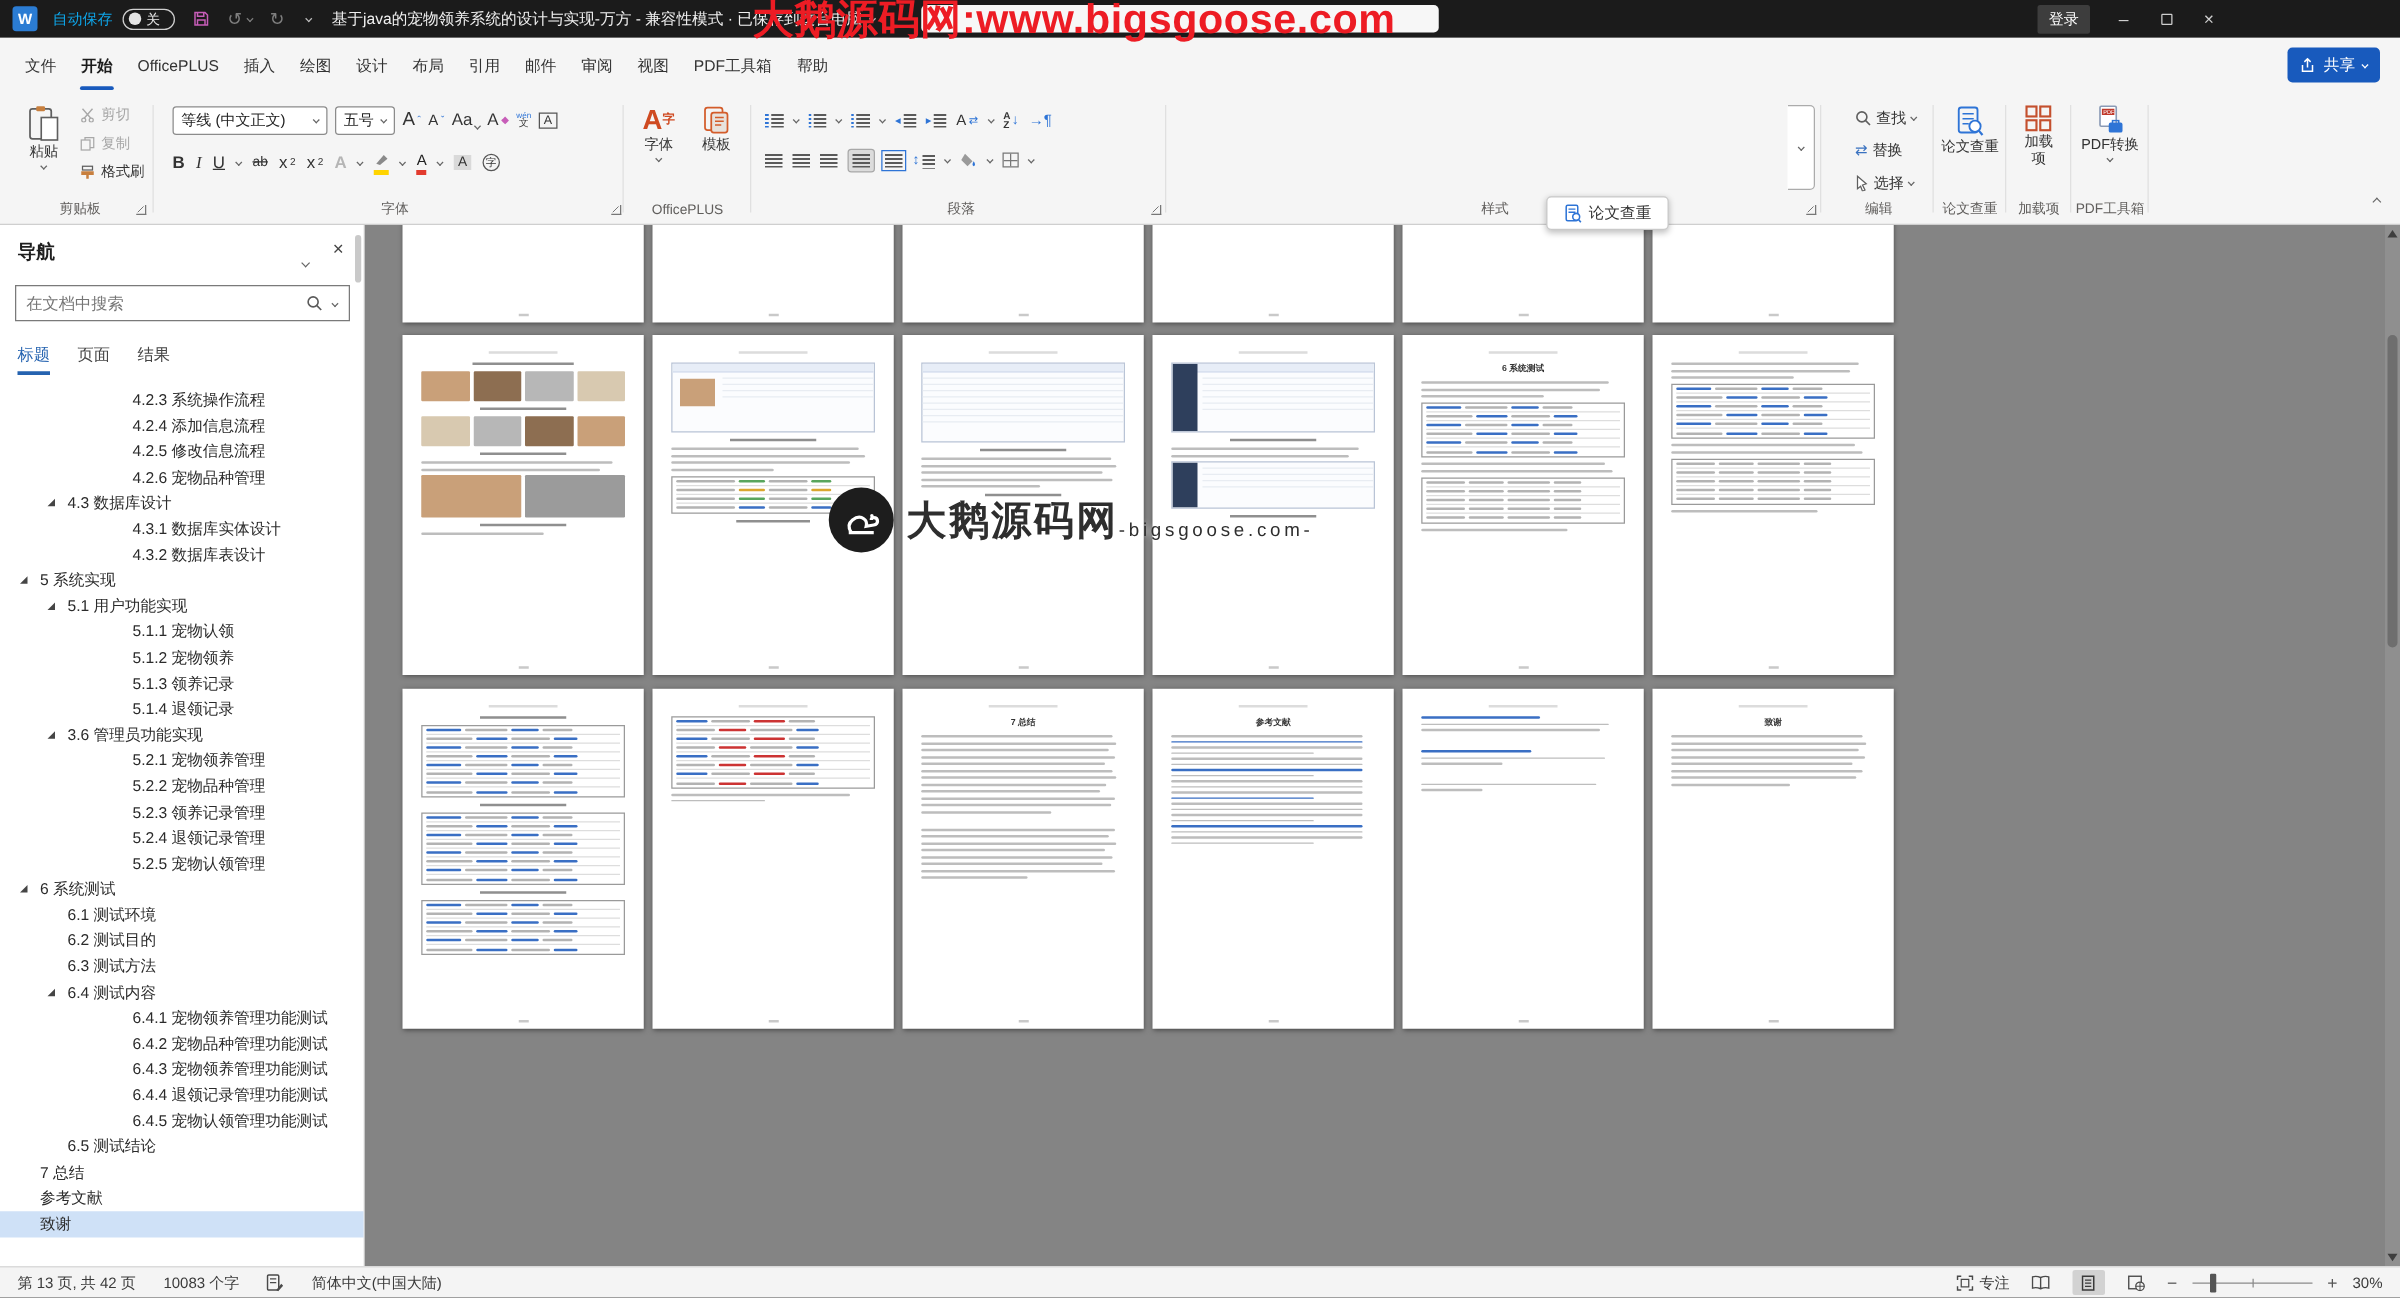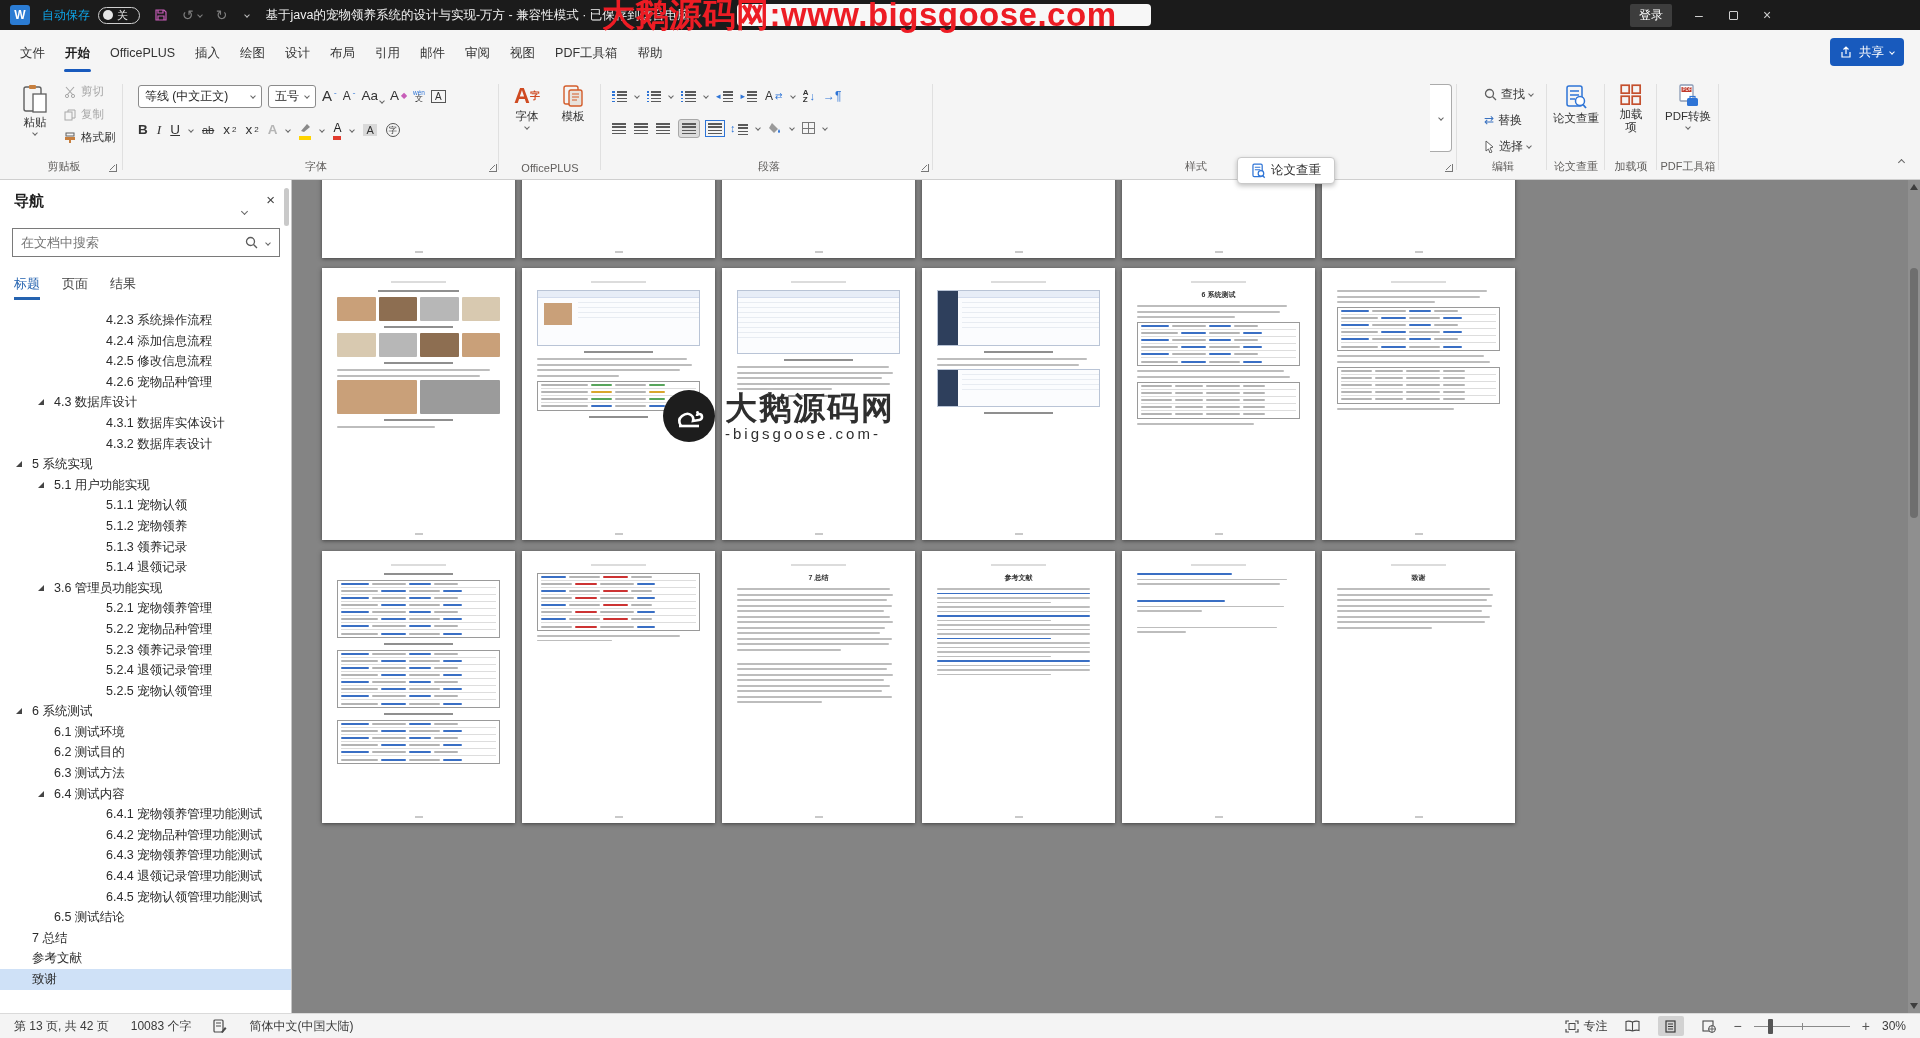--- a/index.html
+++ b/index.html
@@ -131,21 +131,21 @@
   .shot .srow{height:5px;border-bottom:1px solid #e8ecf2}
   .shot .srow.w{margin-left:40px}
   .shot .srow.in{margin-left:24px}
   .shot .side{position:absolute;left:0;top:0;bottom:0;width:20px;background:#2e3f5c}
   .spic{position:absolute;left:6px;top:12px;width:28px;height:22px;background:#c9a079}
   .pfoot{position:absolute;bottom:5px;left:50%;transform:translateX(-50%);width:8px;height:2px;background:#c9c9c9}
 
   
   .watermark{position:absolute;left:663px;top:390px;display:flex;align-items:center;gap:10px;z-index:20;text-shadow:0 0 4px rgba(255,255,255,.85)}
   .wm-logo{width:52px;height:52px;border-radius:50%;background:#1d1d1d;flex:none;display:flex;align-items:center;justify-content:center}
-  .wm-text{display:flex;flex-direction:column;align-items:flex-start}
+  .wm-text{display:flex;flex-direction:row;align-items:flex-end}
   .wm-title{font-size:32px;font-weight:800;color:#2e2e2e;letter-spacing:2px;line-height:34px}
   .wm-sub{font-size:15px;color:#2e2e2e;letter-spacing:3px}
   .float-btn{position:absolute;left:1237px;top:157px;width:98px;height:27px;background:#fff;border:1px solid #c9c9c9;border-radius:4px;box-shadow:0 2px 5px rgba(0,0,0,.25);display:flex;align-items:center;justify-content:center;gap:5px;font-size:12.5px;color:#333;z-index:60}
 
   
   .vscroll{position:absolute;right:0;top:0;bottom:0;width:12px;background:#8f8f8f}
   .vscroll .arrow{position:absolute;left:2px;width:0;height:0;border-left:4px solid transparent;border-right:4px solid transparent}
   .vscroll .up{top:4px;border-bottom:6px solid #3e3e3e}
   .vscroll .dn{bottom:4px;border-top:6px solid #3e3e3e}
   .vthumb{position:absolute;left:2px;top:88px;width:8px;height:250px;background:#6e6e6e;border-radius:4px}

